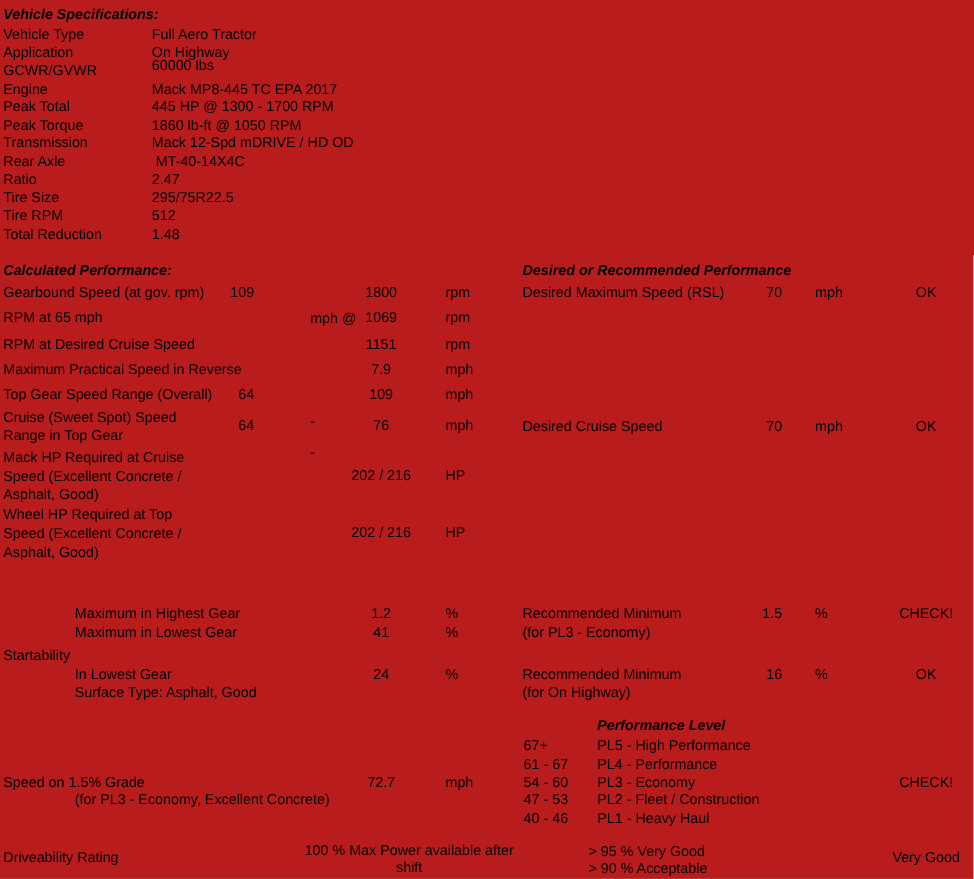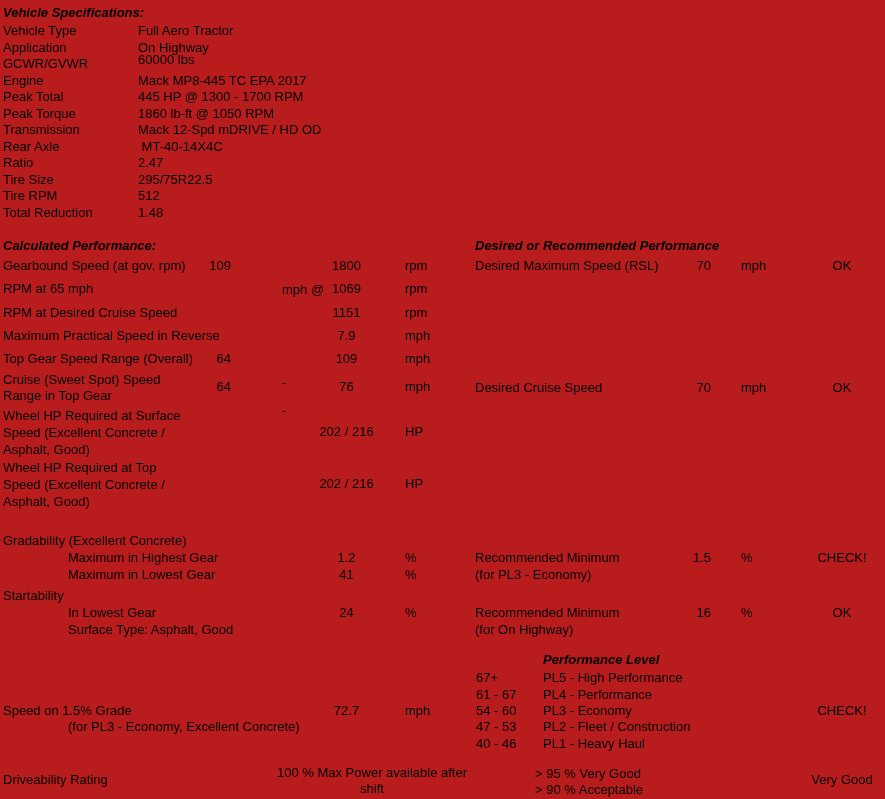--- a/index.html
+++ b/index.html
@@ -88,29 +88,28 @@
   <div class="t csep" style="top:351px">-</div>
   <div class="t cv2" style="top:351px">109</div>
   <div class="t cunit" style="top:351px">mph</div>
 
   <div class="t wrap" style="left:3px;top:372px;width:170px">Cruise (Sweet Spot) Speed Range in Top Gear</div>
   <div class="t cv1" style="top:379px">64</div>
   <div class="t csep" style="top:379px">-</div>
   <div class="t cv2" style="top:379px">76</div>
   <div class="t cunit" style="top:379px">mph</div>
 
-  <div class="t wrap" style="left:3px;top:407px;width:178px;line-height:17px">Wheel HP Required at Surface Speed (Excellent Concrete / Asphalt, Good)</div>
+  <div class="t wrap" style="left:3px;top:407px;width:178px;line-height:17px">Mack HP Required at Cruise Speed (Excellent Concrete / Asphalt, Good)</div>
   <div class="t cv2" style="top:424px">202 / 216</div>
   <div class="t cunit" style="top:424px">HP</div>
 
   <div class="t wrap" style="left:3px;top:459px;width:178px;line-height:17px">Wheel HP Required at Top Speed (Excellent Concrete / Asphalt, Good)</div>
   <div class="t cv2" style="top:476px">202 / 216</div>
   <div class="t cunit" style="top:476px">HP</div>
 
-  <div class="t" style="left:3px;top:533px">Gradability (Excellent Concrete)</div>
   <div class="t" style="left:68px;top:550px">Maximum in Highest Gear</div>
   <div class="t cv2" style="top:550px">1.2</div>
   <div class="t cunit" style="top:550px">%</div>
   <div class="t" style="left:68px;top:567px">Maximum in Lowest Gear</div>
   <div class="t cv2" style="top:567px">41</div>
   <div class="t cunit" style="top:567px">%</div>
 
   <div class="t" style="left:3px;top:588px">Startability</div>
   <div class="t" style="left:68px;top:605px">In Lowest Gear</div>
   <div class="t cv2" style="top:605px">24</div>

